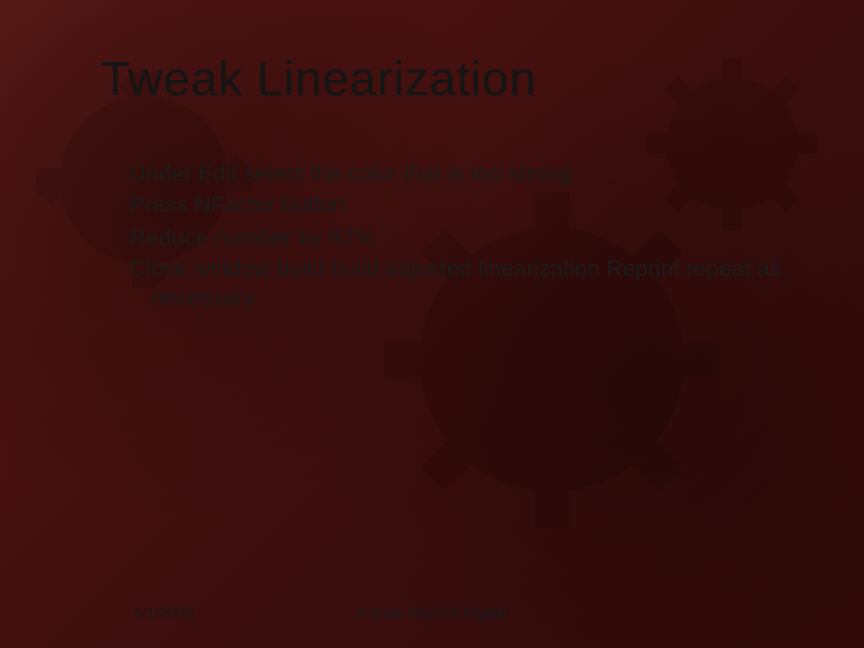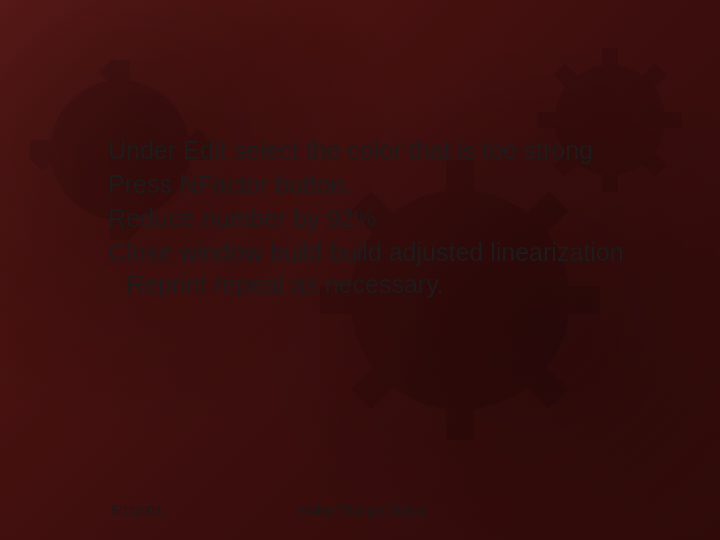--- a/index.html
+++ b/index.html
@@ -34,21 +34,21 @@
     font-size: 40px;
     font-weight: 400;
     color: #151515;
     letter-spacing: 0.5px;
   }
   .body {
     position: absolute;
     top: 134px;
     left: 108px;
     right: 60px;
-    font-size: 25px;
+    font-size: 19px;
     line-height: 1.28;
     color: #1c1c1c;
   }
   .body .item {
     margin-bottom: 2px;
     padding-left: 18px;
     text-indent: -18px;
   }
   .footer {
     position: absolute;
@@ -120,26 +120,27 @@
             <rect x="-8" y="-72" width="16" height="20"></rect>
             <rect x="-8" y="52" width="16" height="20"></rect>
             <rect x="-72" y="-8" width="20" height="16"></rect>
             <rect x="52" y="-8" width="20" height="16"></rect>
           </g>
         </g>
       </g>
     </g>
   </svg>
 
+  <div class="title">Tweak Linearization</div>
 
   <div class="body">
     <div class="item">Under Edit select the color that is too strong</div>
     <div class="item">Press NFactor button.</div>
     <div class="item">Reduce number by 92%</div>
     <div class="item">Close window  build build adjusted linearization Reprint repeat as necessary.</div>
   </div>
 
   <div class="footer">
     <div class="footer-date">5/1/2003</div>
-    <div class="footer-author">KWitte Triangle Digital</div>
+    <div class="footer-author">KWitte Reprint Digital</div>
   </div>
 
 </div>
 
 </body></html>

